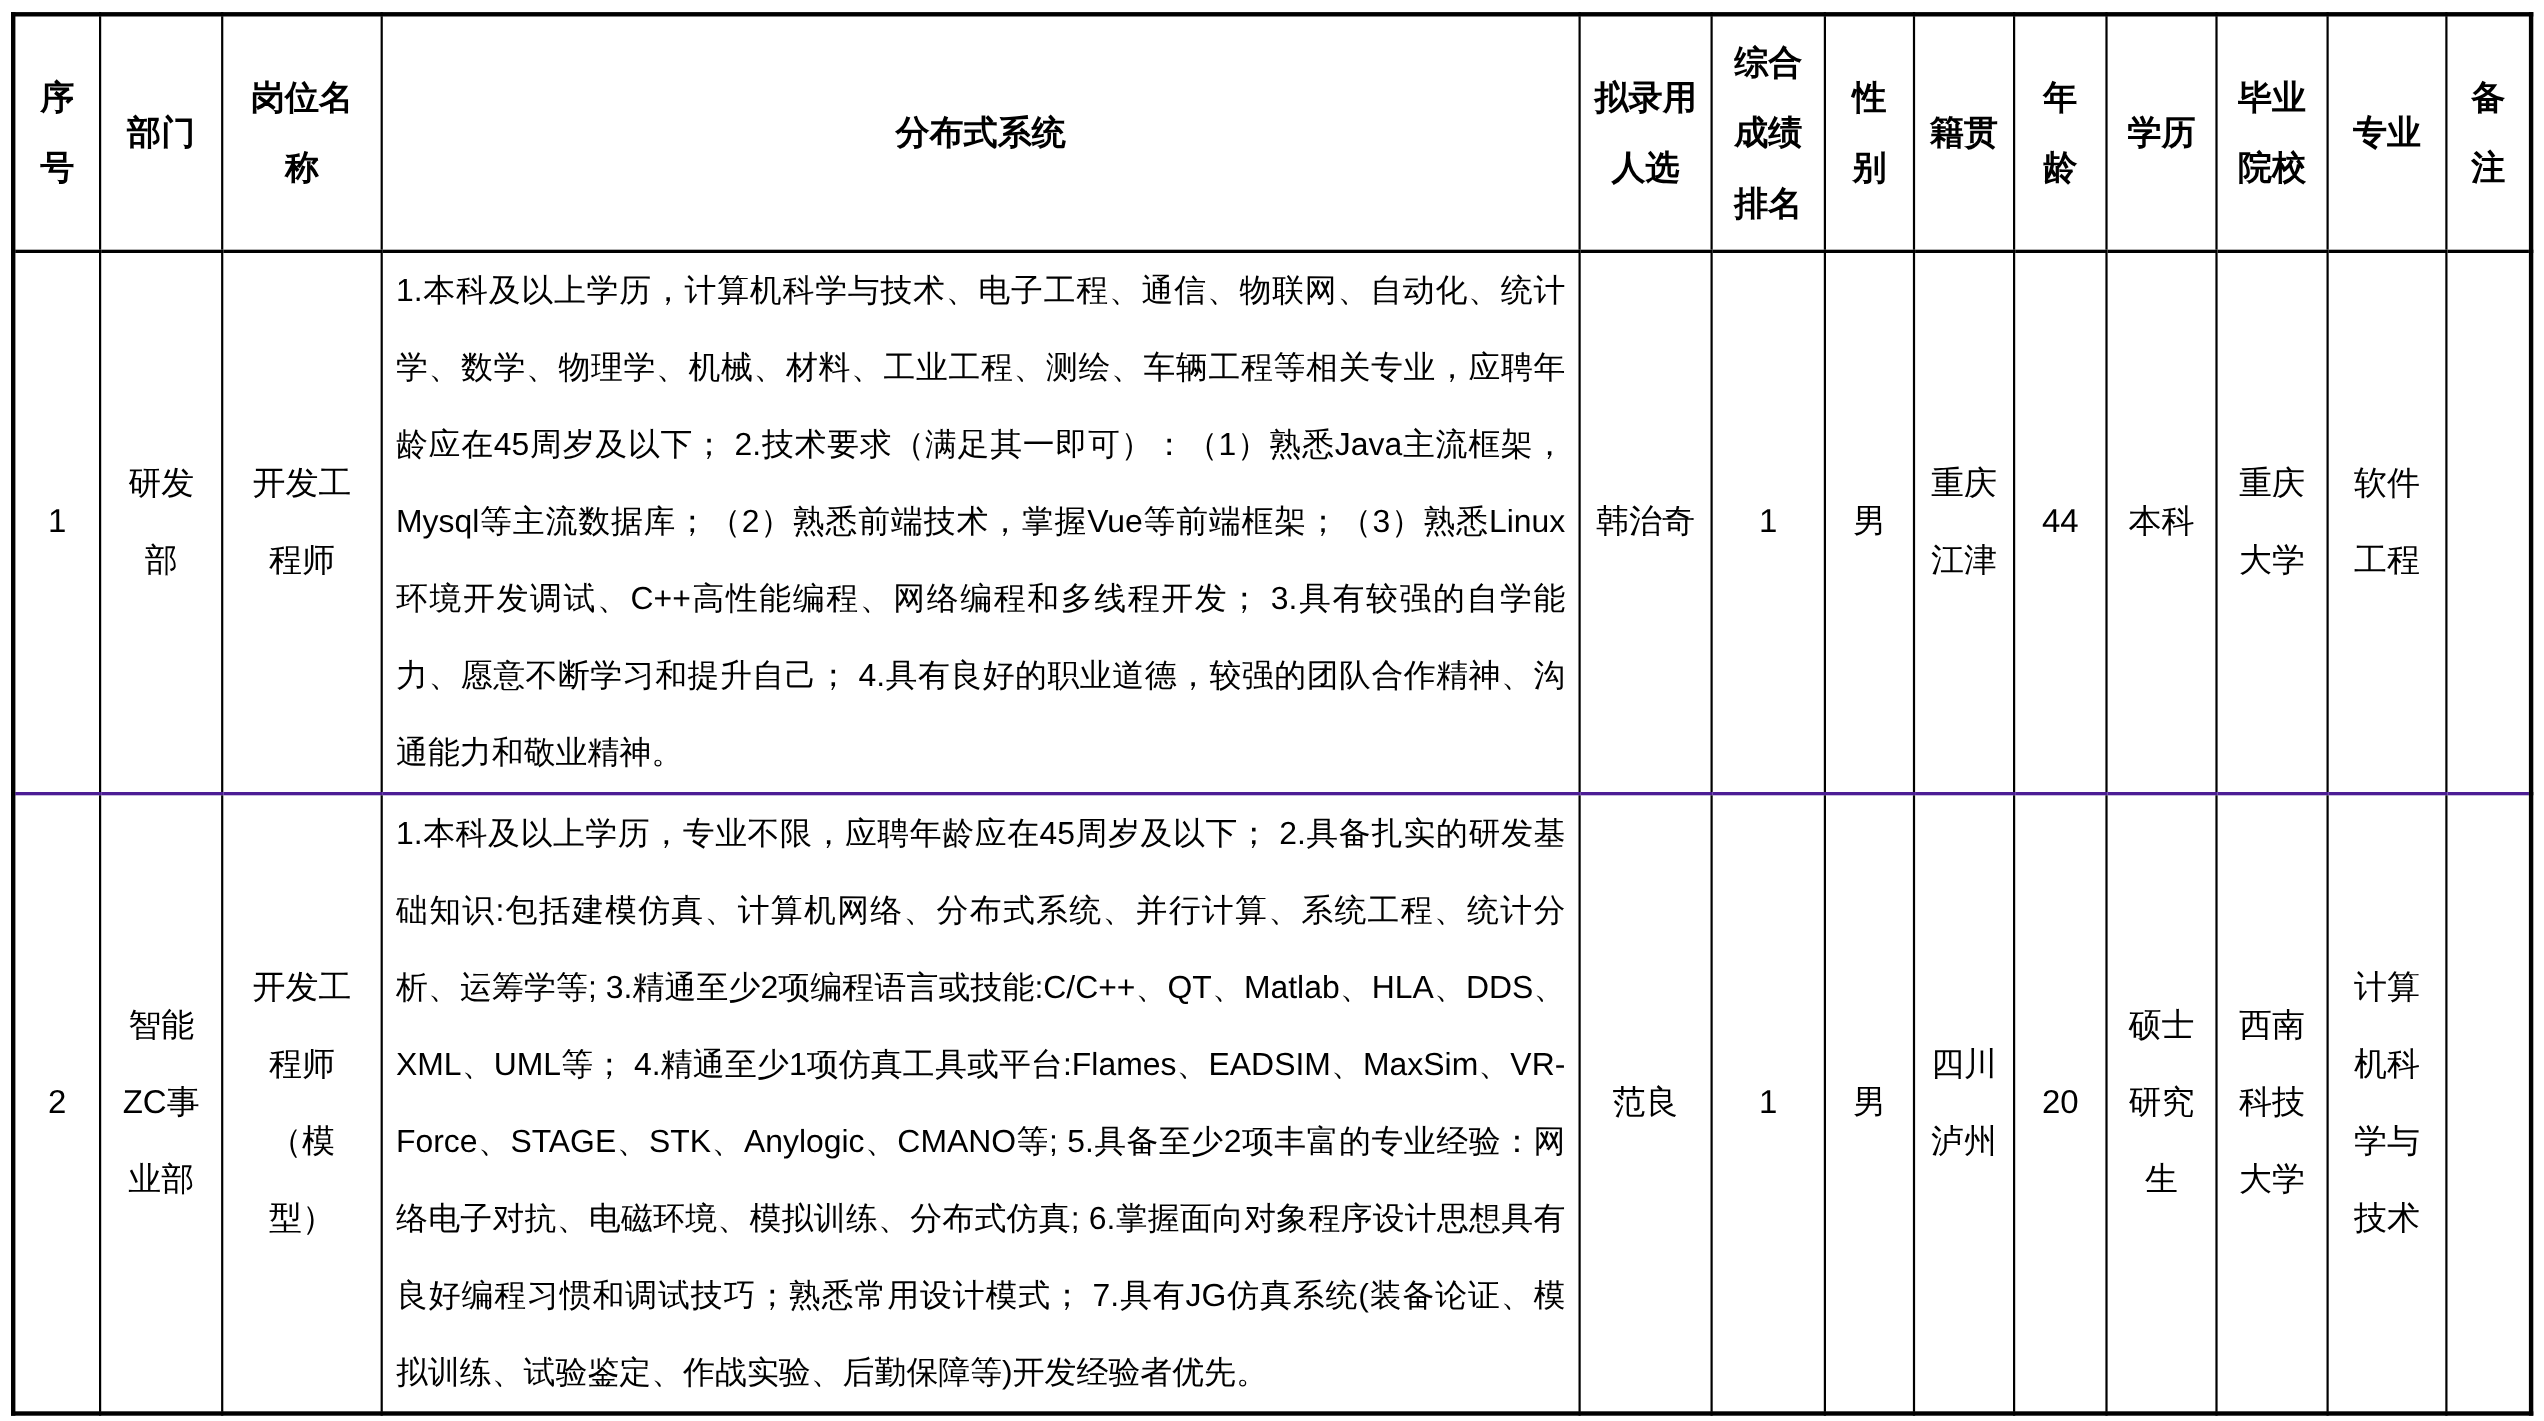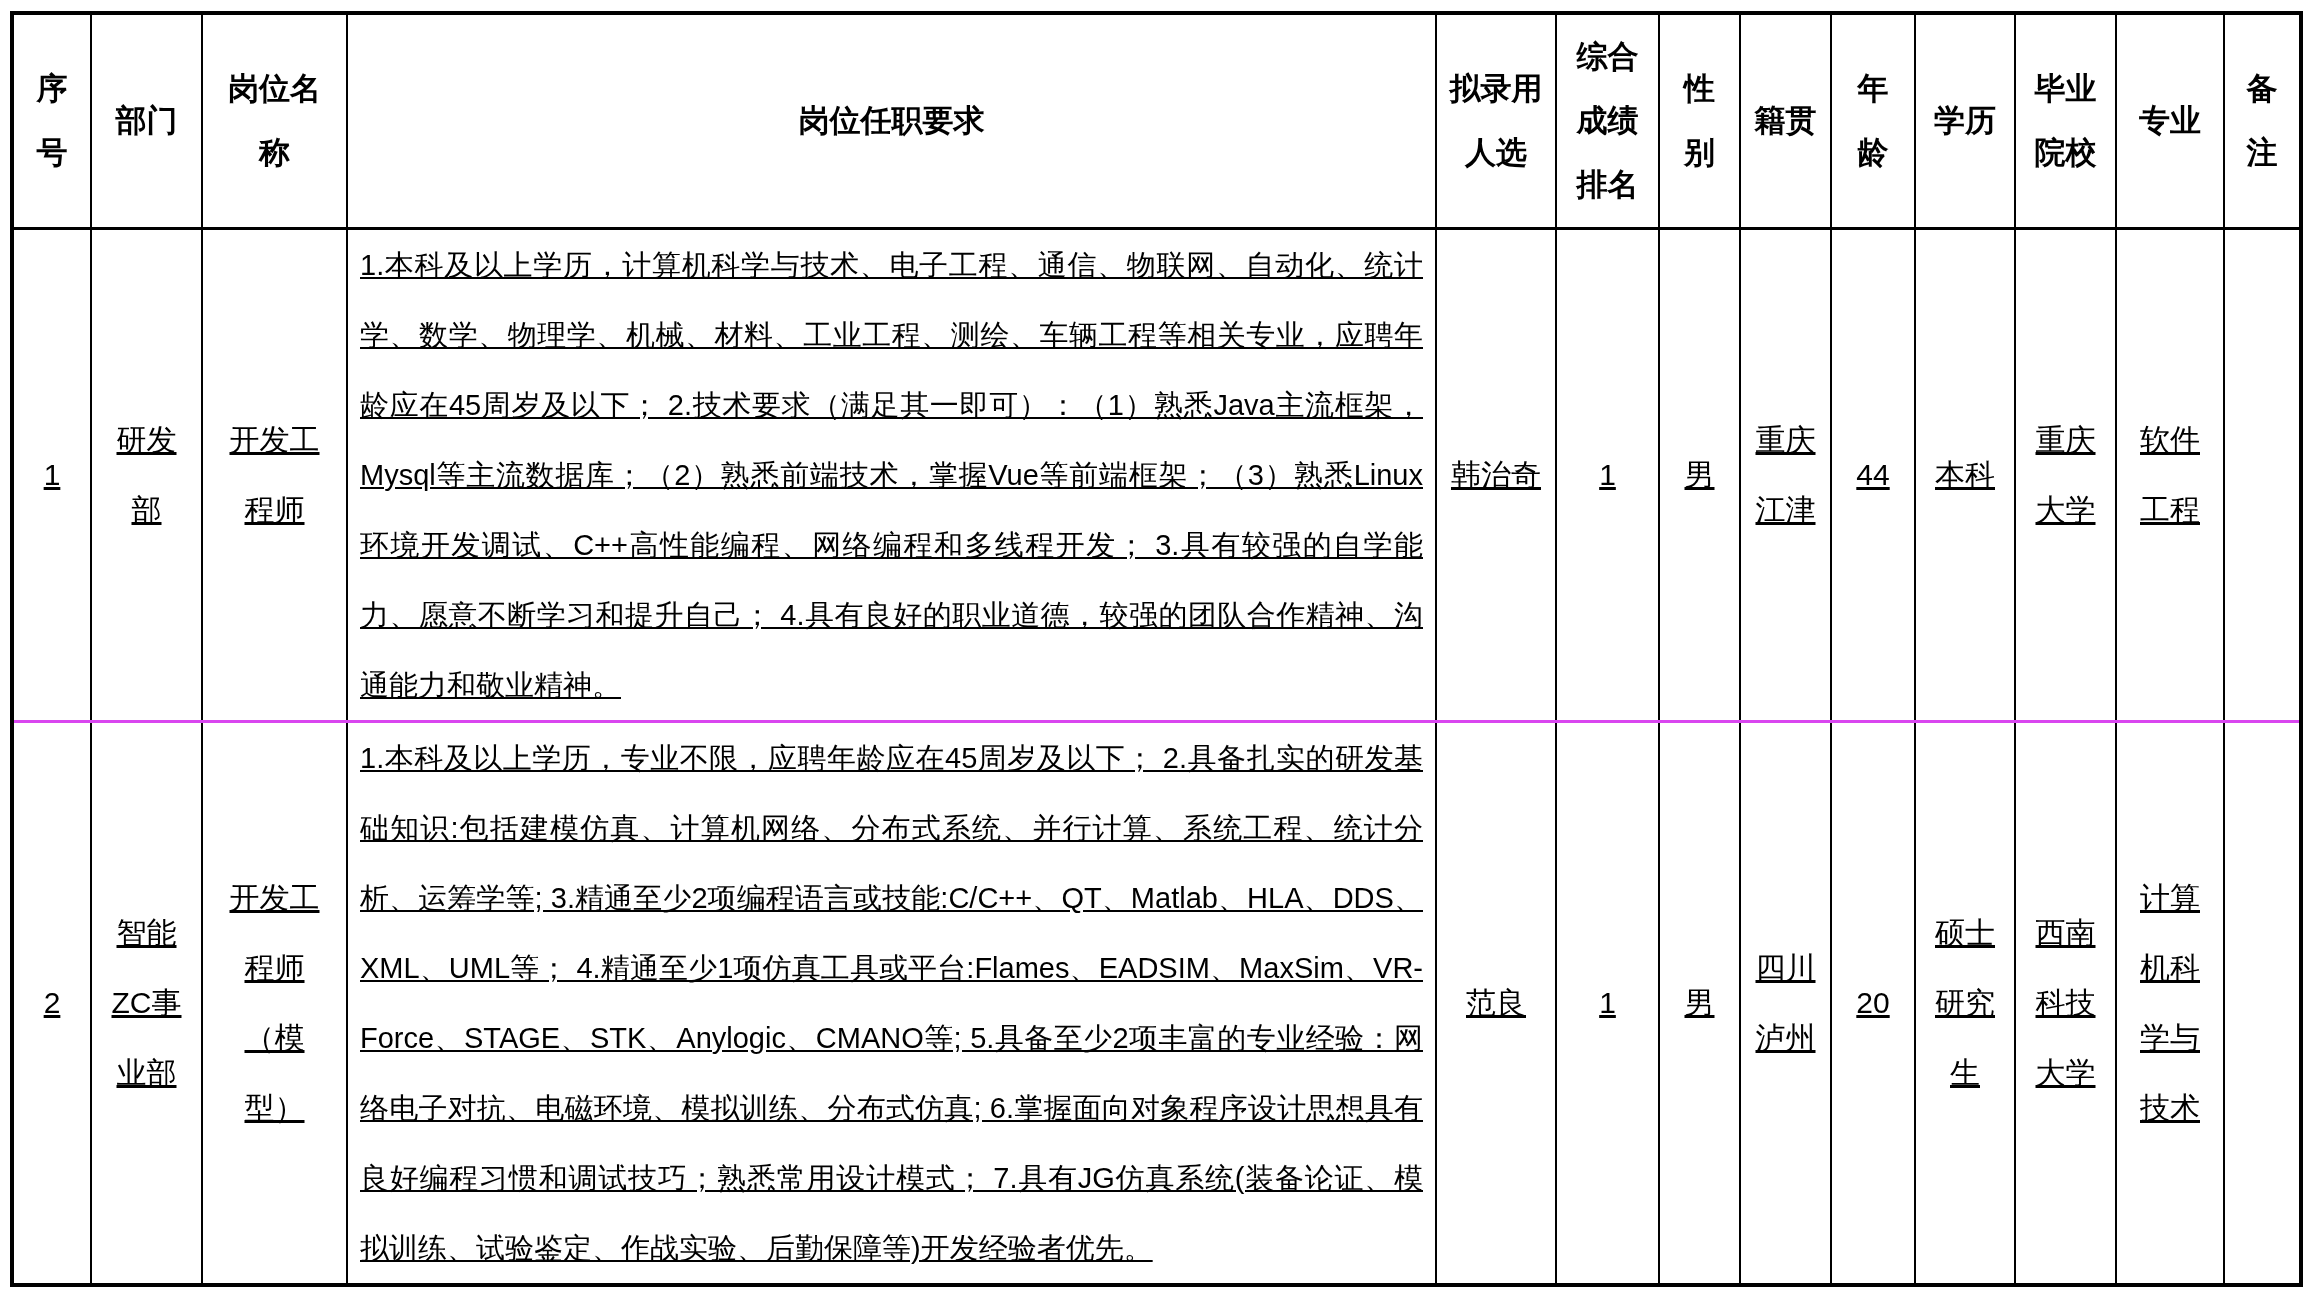--- a/index.html
+++ b/index.html
@@ -36,22 +36,21 @@
   tr.header-row th {
     border-bottom: 3px solid #000000;
     font-weight: bold;
     font-size: 31px;
     line-height: 64px;
     text-align: center;
     white-space: pre-line;
     padding: 0;
   }
   tr.data-row td {
-    border-top: 3px solid #d946ef;
-    text-decoration: underline;
+    border-top: 3px solid #4c1d95;
   }
   td.cell-center {
     text-align: center;
     font-size: 30px;
     line-height: 70px;
     white-space: pre-line;
     padding: 12px;
   }
   td.cell-req {
     text-align: justify;
@@ -85,21 +84,21 @@
       <col style="width:77px">
     </colgroup>
 
     <tbody>
         <tr class="header-row">
       <th>序
 号</th>
       <th>部门</th>
       <th>岗位名
 称</th>
-      <th>岗位任职要求</th>
+      <th>分布式系统</th>
       <th>拟录用
 人选</th>
       <th>综合
 成绩
 排名</th>
       <th>性
 别</th>
       <th>籍贯</th>
       <th>年
 龄</th>

